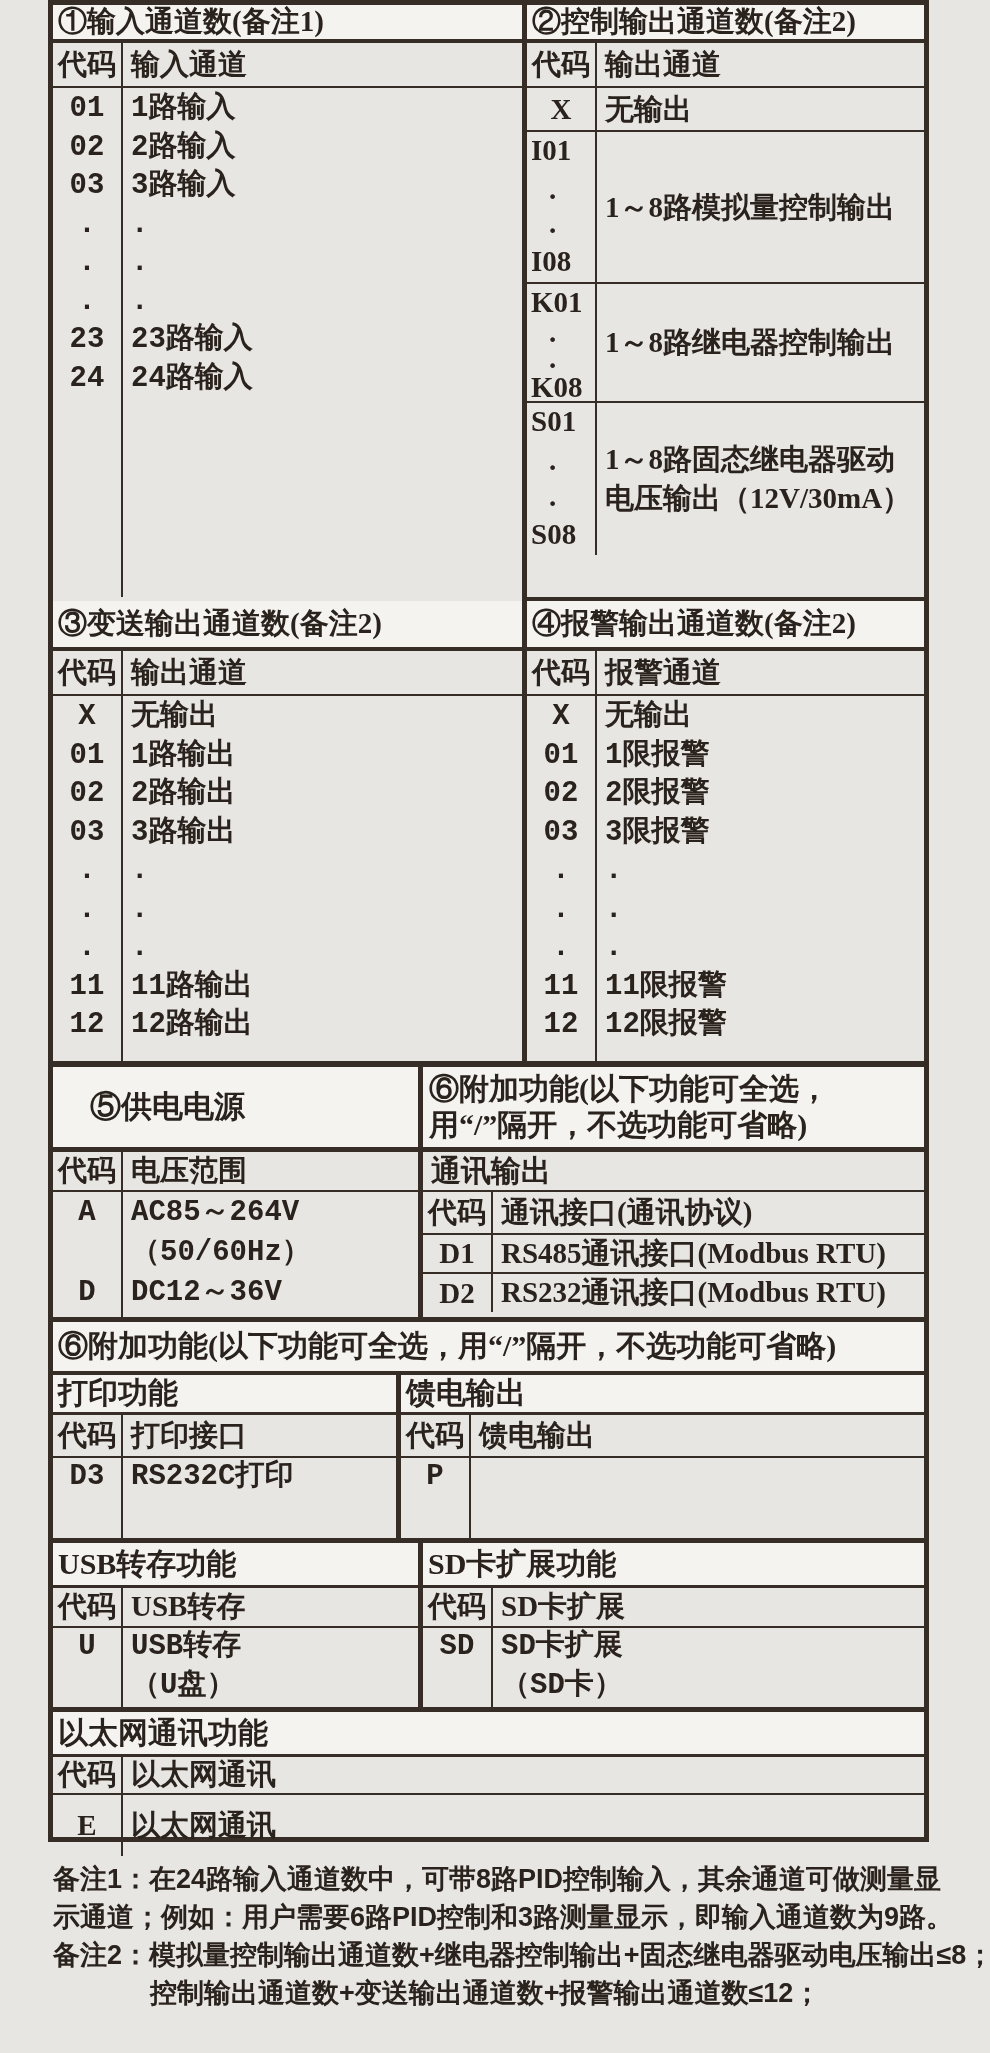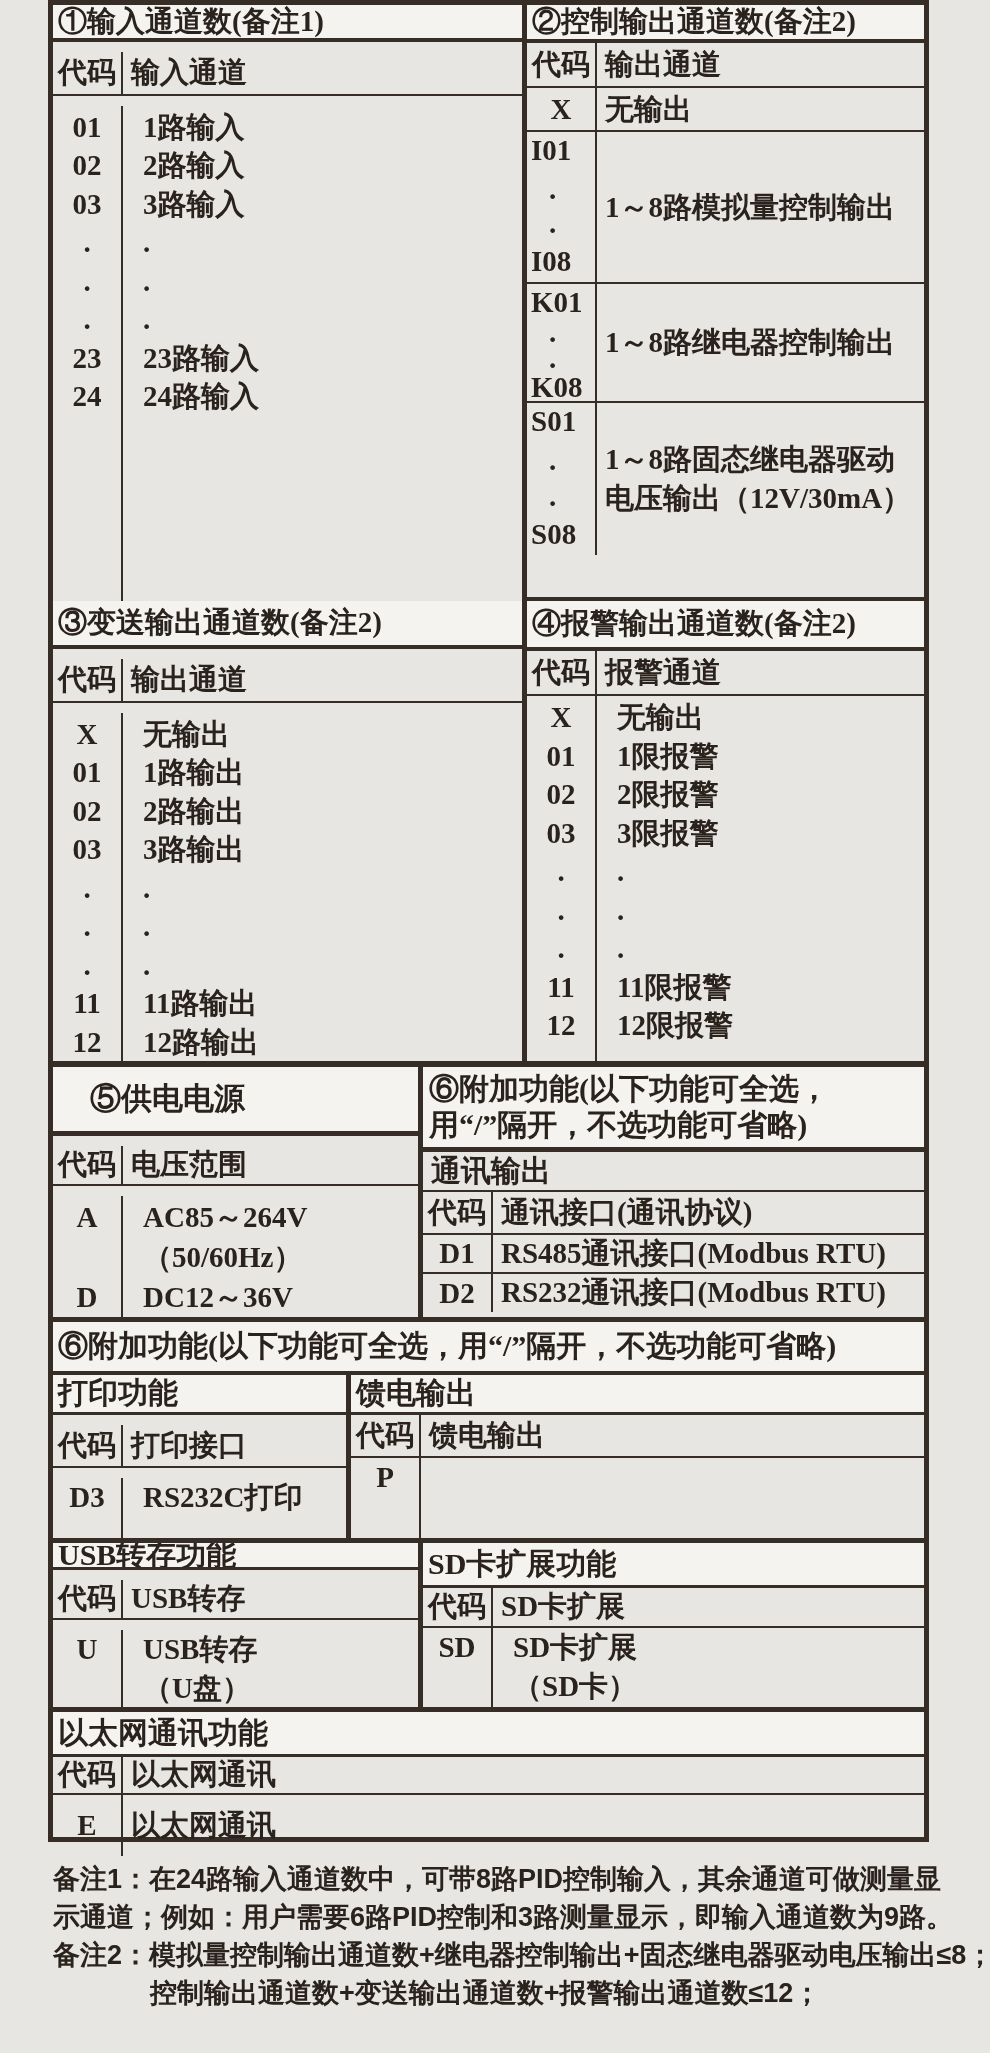--- a/index.html
+++ b/index.html
@@ -16,44 +16,44 @@
     font-weight: bold; color: var(--ink);
   }
   .tbl {
     position: absolute; left: 48px; top: 0;
     width: 881px; height: 1842px;
     border: 5px solid var(--bc);
     background: var(--bg);
   }
   .sec { display: flex; width: 100%; }
   .panel { height: 100%; }
-  .panel.pl { border-right: 5px solid var(--bc); gap: 10px; }
+  .panel.pl { border-right: 5px solid var(--bc); }
   .col { display: flex; flex-direction: column; }
 
   
   .band {
     background: var(--band); display: flex; align-items: center;
     padding-left: 5px; font-size: 29px; white-space: nowrap; overflow: hidden;
     border-bottom: 4px solid var(--bc);
   }
   
   .crow { display: flex; border-bottom: 2px solid var(--bc); }
   .ccode {
     width: 70px; border-right: 2px solid var(--bc);
     display: flex; align-items: center; justify-content: center;
     font-size: 29px; flex: none;
   }
   .cdesc {
     flex: 1; display: flex; align-items: center;
     padding-left: 8px; font-size: 29px; white-space: nowrap; overflow: hidden;
   }
   
-  .bodyGrid { display: flex; }
+  .bodyGrid { display: flex; font-family: Liberation Mono, monospace; }
   .colCode { width: 70px; border-right: 2px solid var(--bc); flex: none; }
-  .colDesc { flex: 1; padding-left: 12px; }
+  .colDesc { flex: 1; }
   .ln { height: 38.5px; line-height: 38.5px; font-size: 29px; white-space: nowrap; }
   .colCode .ln { text-align: center; }
   .colDesc .ln { padding-left: 8px; }
 
   
   .grp { display: flex; }
   .grp + .grp { border-top: 2px solid var(--bc); }
   .gcode {
     width: 70px; border-right: 2px solid var(--bc); flex: none;
     display: flex; flex-direction: column; justify-content: space-between;
@@ -262,21 +262,21 @@
       <div class="crow" style="height:38px; border-bottom:none">
         <div class="ccode">D2</div>
         <div class="cdesc">RS232通讯接口(Modbus RTU)</div>
       </div>
     </div>
   </div>
 
   <div class="band" style="height:53px; font-size:30px">⑥附加功能(以下功能可全选，用“/”隔开，不选功能可省略)</div>
 
   <div class="sec" style="height:168px">
-    <div class="panel pl col" style="width:298px; border-bottom:5px solid var(--bc)">
+    <div class="panel pl col" style="width:348px; border-bottom:5px solid var(--bc)">
       <div class="band" style="height:40px; border-bottom-width:3px; font-size:30px">打印功能</div>
       <div class="crow" style="height:43px">
         <div class="ccode">代码</div>
         <div class="cdesc">打印接口</div>
       </div>
       <div class="bodyGrid" style="flex:1">
         <div class="colCode">
           <div class="ln">D3</div>
         </div>
         <div class="colDesc">

